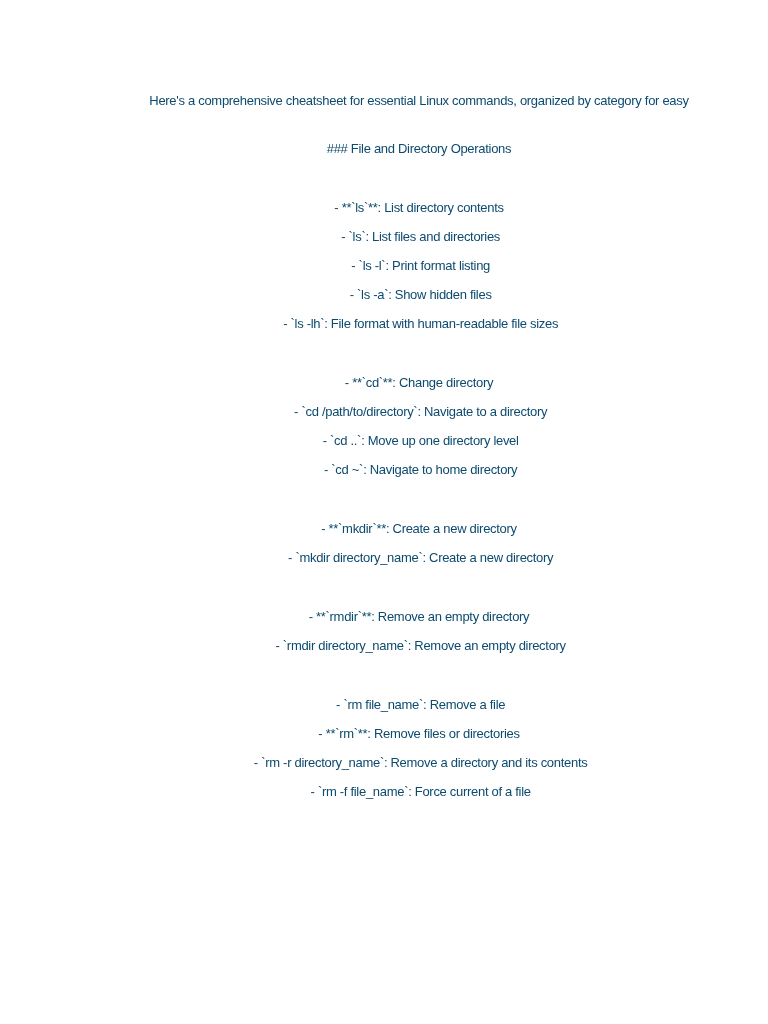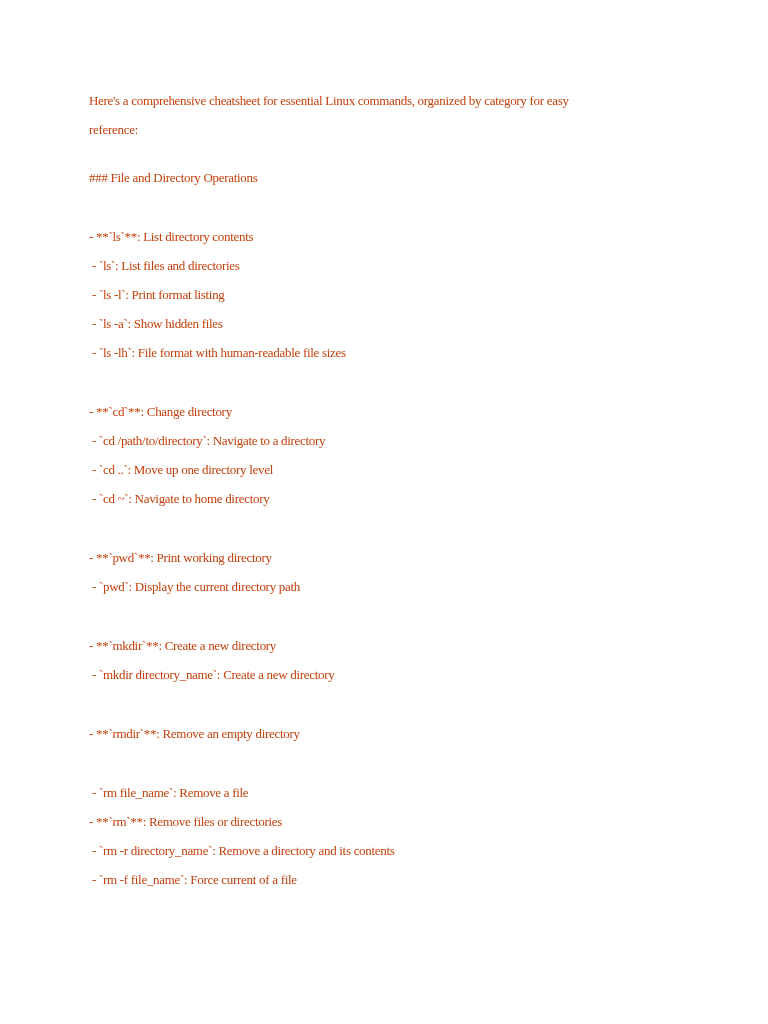--- a/index.html
+++ b/index.html
@@ -16,73 +16,70 @@
     top: 0;
     width: 768px;
     height: 1024px;
     background: #ffffff;
   }
   .doc-content {
     position: absolute;
     left: 89px;
     top: 86px;
     width: 660px;
-    font-family: Liberation Serif, serif;
+    font-family: Liberation Sans, sans-serif;
     font-size: 13px;
     font-weight: 400;
     letter-spacing: -0.3px;
-    color: #c2410c;
+    color: #0c4a6e;
+    text-align: center;
   }
   .block {
     margin-bottom: 30px;
   }
   .block:first-child {
     margin-bottom: 19px;
   }
   .line {
     white-space: pre;
     line-height: 29px;
     height: 29px;
   }
 </style>
 </head>
 <body>
 
 <div class="doc-page">
   <div class="doc-content">
       <div class="block">
         <div class="line">Here's a comprehensive cheatsheet for essential Linux commands, organized by category for easy</div>
-        <div class="line">reference:</div>
       </div>
       <div class="block">
         <div class="line">### File and Directory Operations</div>
       </div>
       <div class="block">
         <div class="line">- **`ls`**: List directory contents</div>
         <div class="line"> - `ls`: List files and directories</div>
         <div class="line"> - `ls -l`: Print format listing</div>
         <div class="line"> - `ls -a`: Show hidden files</div>
         <div class="line"> - `ls -lh`: File format with human-readable file sizes</div>
       </div>
       <div class="block">
         <div class="line">- **`cd`**: Change directory</div>
         <div class="line"> - `cd /path/to/directory`: Navigate to a directory</div>
         <div class="line"> - `cd ..`: Move up one directory level</div>
         <div class="line"> - `cd ~`: Navigate to home directory</div>
       </div>
       <div class="block">
-        <div class="line">- **`pwd`**: Print working directory</div>
-        <div class="line"> - `pwd`: Display the current directory path</div>
-      </div>
-      <div class="block">
         <div class="line">- **`mkdir`**: Create a new directory</div>
         <div class="line"> - `mkdir directory_name`: Create a new directory</div>
       </div>
       <div class="block">
         <div class="line">- **`rmdir`**: Remove an empty directory</div>
+        <div class="line"> - `rmdir directory_name`: Remove an empty directory</div>
       </div>
       <div class="block">
         <div class="line"> - `rm file_name`: Remove a file</div>
         <div class="line">- **`rm`**: Remove files or directories</div>
         <div class="line"> - `rm -r directory_name`: Remove a directory and its contents</div>
         <div class="line"> - `rm -f file_name`: Force current of a file</div>
       </div>
     </div>
 </div>
 

